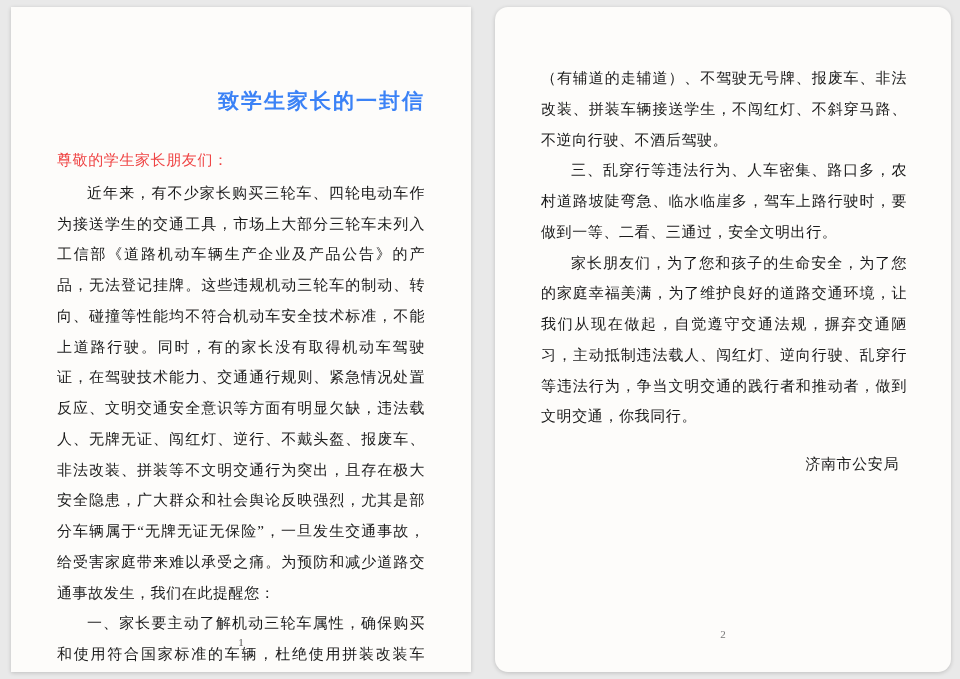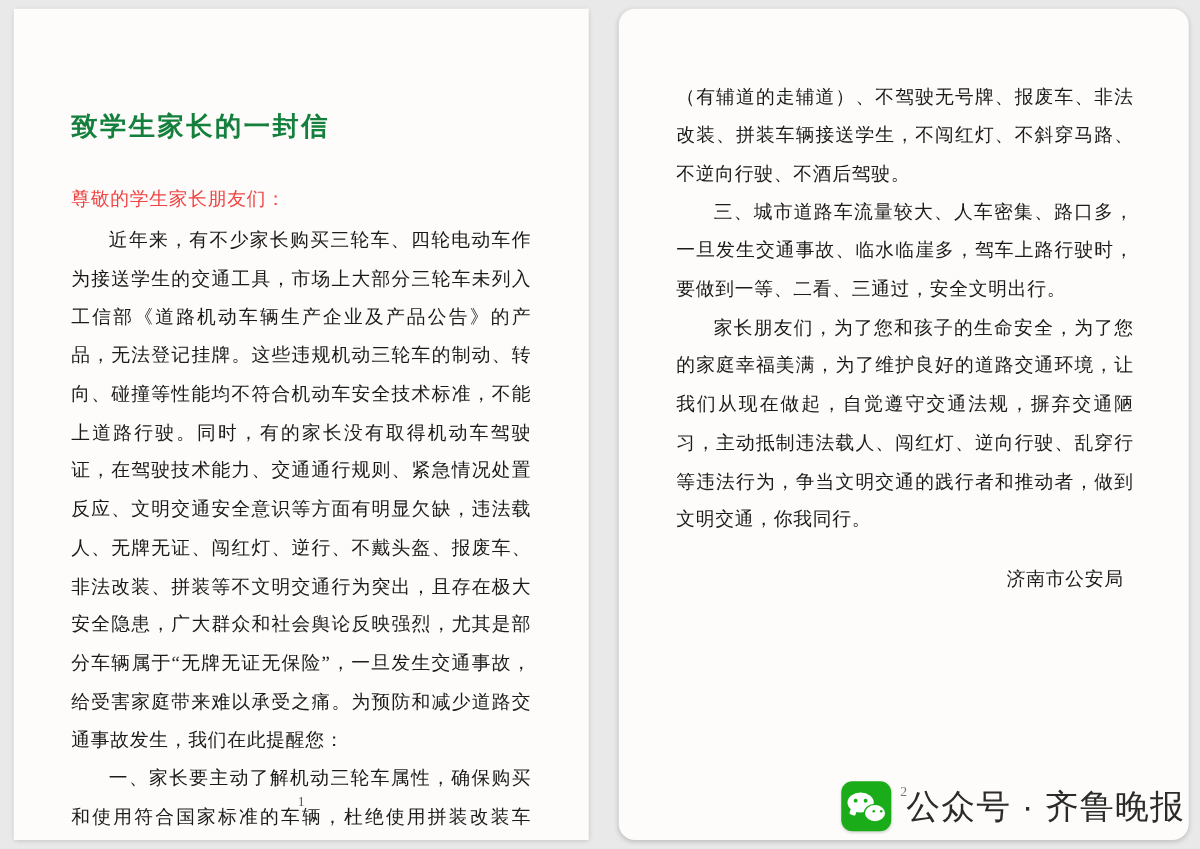--- a/index.html
+++ b/index.html
@@ -37,25 +37,25 @@
     padding: 56px 46px 30px 46px;
   }
   .page-right {
     width: 456px;
     height: 665px;
     margin: 7px 0 0 6px;
     padding: 56px 44px 30px 46px;
     border-radius: 13px;
   }
   .doc-title {
-    text-align: left;
+    text-align: right;
     font-size: 21px;
     font-weight: bold;
     letter-spacing: 2px;
-    color: #15803d;
+    color: #3b82f6;
     margin: 24px 0 30px 0;
     font-family: "Liberation Serif", serif;
   }
   .salutation {
     font-size: 15px;
     color: #ef4444;
     line-height: 2.05;
     margin: 0 0 2px 0;
     letter-spacing: 0.6px;
   }
@@ -174,34 +174,23 @@
     <div class="doc-title">致学生家长的一封信</div>
     <div class="salutation">尊敬的学生家长朋友们：</div>
     <p class="para">近年来，有不少家长购买三轮车、四轮电动车作为接送学生的交通工具，市场上大部分三轮车未列入工信部《道路机动车辆生产企业及产品公告》的产品，无法登记挂牌。这些违规机动三轮车的制动、转向、碰撞等性能均不符合机动车安全技术标准，不能上道路行驶。同时，有的家长没有取得机动车驾驶证，在驾驶技术能力、交通通行规则、紧急情况处置反应、文明交通安全意识等方面有明显欠缺，违法载人、无牌无证、闯红灯、逆行、不戴头盔、报废车、非法改装、拼装等不文明交通行为突出，且存在极大安全隐患，广大群众和社会舆论反映强烈，尤其是部分车辆属于“无牌无证无保险”，一旦发生交通事故，给受害家庭带来难以承受之痛。为预防和减少道路交通事故发生，我们在此提醒您：</p>
     <p class="para">一、家长要主动了解机动三轮车属性，确保购买和使用符合国家标准的车辆，杜绝使用拼装改装车辆。要主动向车辆管理部门登记注册，确保牌证齐全再出行。</p>
 
     <div class="page-number">1</div>
   </div>
 
   <div class="page page-right">
     <p class="para">（有辅道的走辅道）、不驾驶无号牌、报废车、非法改装、拼装车辆接送学生，不闯红灯、不斜穿马路、不逆向行驶、不酒后驾驶。</p>
-    <p class="para">三、城市道路车流量较大、人车密集、路口多，一旦发生交通事故、临水临崖多，驾车上路行驶时，要做到一等、二看、三通过，安全文明出行。</p>
+    <p class="para">三、乱穿行等违法行为、人车密集、路口多，农村道路坡陡弯急、临水临崖多，驾车上路行驶时，要做到一等、二看、三通过，安全文明出行。</p>
     <p class="para">家长朋友们，为了您和孩子的生命安全，为了您的家庭幸福美满，为了维护良好的道路交通环境，让我们从现在做起，自觉遵守交通法规，摒弃交通陋习，主动抵制违法载人、闯红灯、逆向行驶、乱穿行等违法行为，争当文明交通的践行者和推动者，做到文明交通，你我同行。</p>
     <div class="signature">
       <div>济南市公安局</div>
 
     </div>
     <div class="page-number-right">2</div>
   </div>
 
-  <div class="watermark">
-    <div class="wechat-badge">
-      <div class="bubble-big"></div>
-      <div class="bubble-small"></div>
-      <div class="dot" style="left:10px; top:14px;"></div>
-      <div class="dot" style="left:18px; top:14px;"></div>
-      <div class="dot" style="right:13px; bottom:15px;"></div>
-      <div class="dot" style="right:7px; bottom:15px;"></div>
-    </div>
-    <div class="wm-text">公众号 · 齐鲁晚报</div>
-  </div>
 
 </div>
 
 </body></html>

